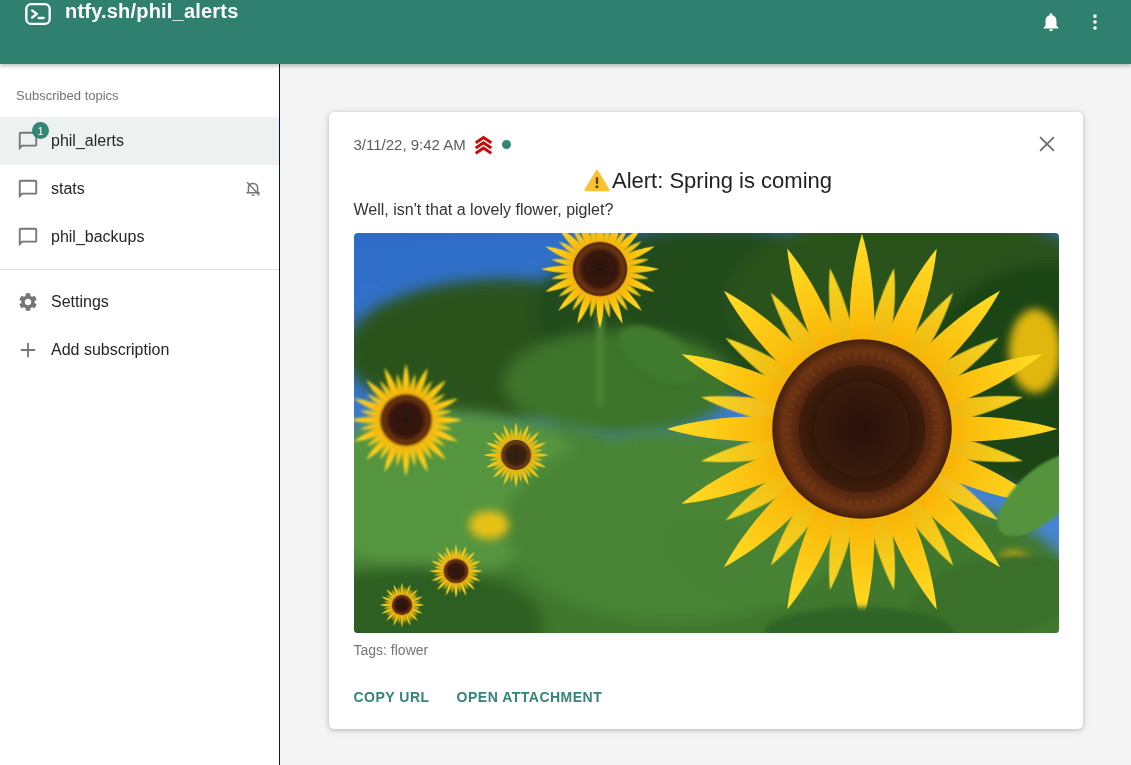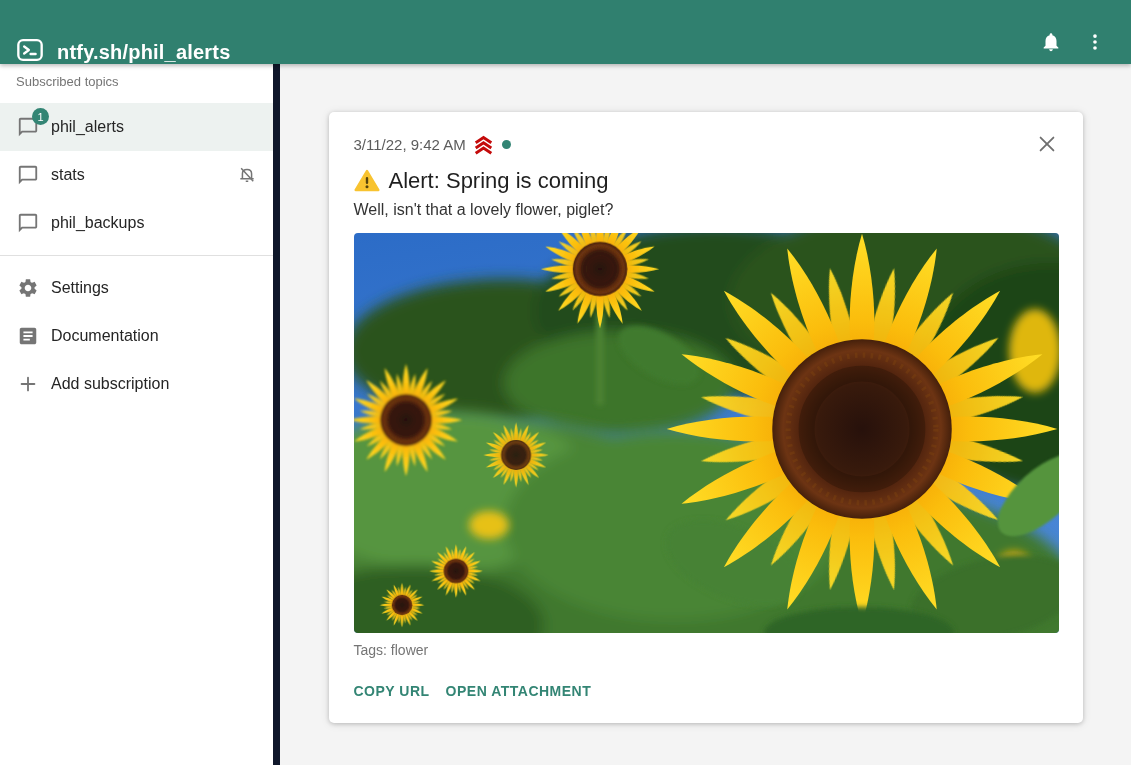--- a/index.html
+++ b/index.html
@@ -5,31 +5,31 @@
   :root{
     --primary:#338574; --topbar-bg:#30806f; --main-bg:#f4f4f4;
     --selected-row:#edf2f0; --priority-red:#c40a0a; --badge-bg:#338574;
   }
   *{box-sizing:border-box; margin:0; padding:0;}
   html,body{width:1131px;height:765px;overflow:hidden;}
   body{font-family:"Liberation Sans", sans-serif; background:var(--main-bg); color:#212121;}
 
   
   .topbar{position:fixed;top:0;left:0;right:0;height:64px;background:var(--topbar-bg);
-    display:flex;align-items:flex-end;padding:0 14px 0 16px;z-index:30;
+    display:flex;align-items:flex-start;padding:0 14px 0 24px;z-index:30;
     box-shadow:0 2px 4px rgba(0,0,0,.25);}
   .topbar .logo{width:28px;height:28px;display:flex;align-items:center;justify-content:center;}
   .topbar .title{color:#fff;font-size:20px;font-weight:700;margin-left:13px;letter-spacing:.2px;}
   .topbar .spacer{flex:1;}
   .iconbtn{width:44px;height:44px;border:none;background:transparent;display:flex;
     align-items:center;justify-content:center;cursor:pointer;border-radius:50%;}
 
   
   .sidebar{position:fixed;top:64px;left:0;bottom:0;width:280px;background:#fff;
-    border-right:7px solid #0f172a;z-index:20;}
+    border-right:1px solid #0f172a;padding-top:14px;z-index:20;}
   .section-label{color:#757575;font-size:13px;font-weight:500;padding:10px 16px 14px 16px;}
   .row{height:48px;display:flex;align-items:center;padding:0 16px;cursor:pointer;}
   .row.selected{background:var(--selected-row);}
   .ricon{width:24px;height:24px;position:relative;margin-right:11px;flex:none;
     display:flex;align-items:center;justify-content:center;}
   .rlabel{font-size:16px;color:#252525;}
   .badge{position:absolute;top:-7px;right:-9px;min-width:17px;height:17px;border-radius:9px;
     background:var(--badge-bg);color:#fff;font-size:11px;font-weight:500;
     display:flex;align-items:center;justify-content:center;padding:0 3px;}
   .trail{margin-left:auto;display:flex;align-items:center;}
@@ -40,26 +40,26 @@
   .card{width:754px;margin:48px auto 0;background:#fff;border-radius:5px;
     box-shadow:0 1px 4px rgba(0,0,0,.18), 0 1px 10px rgba(0,0,0,.10);
     padding:16px 20px 22px 25px;}
   .card-head{display:flex;align-items:center;}
   .date{color:#5c5c5c;font-size:15px;}
   .prio{margin-left:7px;display:flex;align-items:center;}
   .dot{width:9px;height:9px;border-radius:50%;background:var(--primary);margin-left:8px;}
   .closebtn{margin-left:auto;width:32px;height:32px;border:none;background:transparent;
     cursor:pointer;display:flex;align-items:center;justify-content:center;border-radius:50%;}
   .card h2{margin-top:8px;font-size:22px;font-weight:400;color:#1f1f1f;
-    display:flex;align-items:center;gap:9px;}
+    display:flex;align-items:center;gap:2px;justify-content:center;}
   .body-text{margin-top:7px;font-size:16px;color:#333;}
   .attachment{margin-top:14px;width:705px;height:400px;border-radius:4px;overflow:hidden;
     cursor:pointer;line-height:0;}
   .tags{margin-top:9px;color:#757575;font-size:14px;}
-  .actions{margin-top:23px;display:flex;gap:16px;}
+  .actions{margin-top:29px;display:flex;gap:27px;}
   .action-btn{border:none;background:transparent;color:var(--primary);font-family:inherit;
     font-size:14px;font-weight:700;letter-spacing:.5px;cursor:pointer;padding:2px 0;
     text-transform:uppercase;}
 </style>
 </head>
 <body>
 
 <header class="topbar">
   <span class="logo">
     <svg width="28" height="28" viewBox="0 0 24 24">
@@ -128,28 +128,20 @@
 
   <div class="row">
     <span class="ricon">
       <svg width="22" height="22" viewBox="0 0 24 24">
           <path fill="#757575" d="M19.14 12.94c.04-.3.06-.61.06-.94s-.02-.64-.07-.94l2.03-1.58c.18-.14.23-.41.12-.61l-1.92-3.32c-.12-.22-.37-.29-.59-.22l-2.39.96c-.5-.38-1.03-.7-1.62-.94l-.36-2.54c-.04-.24-.24-.41-.48-.41h-3.84c-.24 0-.43.17-.47.41l-.36 2.54c-.59.24-1.13.57-1.62.94l-2.39-.96c-.22-.08-.47 0-.59.22L2.74 8.87c-.12.21-.08.47.12.61l2.03 1.58c-.05.3-.09.63-.09.94s.02.64.07.94l-2.03 1.58c-.18.14-.23.41-.12.61l1.92 3.32c.12.22.37.29.59.22l2.39-.96c.5.38 1.03.7 1.62.94l.36 2.54c.05.24.24.41.48.41h3.84c.24 0 .44-.17.47-.41l.36-2.54c.59-.24 1.13-.56 1.62-.94l2.39.96c.22.08.47 0 .59-.22l1.92-3.32c.12-.22.07-.47-.12-.61l-2.01-1.58zM12 15.6c-1.98 0-3.6-1.62-3.6-3.6s1.62-3.6 3.6-3.6 3.6 1.62 3.6 3.6-1.62 3.6-3.6 3.6z"></path>
         </svg>
     </span>
     <span class="rlabel">Settings</span>
   </div>
 
-  <div class="row">
-    <span class="ricon">
-      <svg width="22" height="22" viewBox="0 0 24 24">
-          <path fill="#757575" d="M19 3H5c-1.1 0-2 .9-2 2v14c0 1.1.9 2 2 2h14c1.1 0 2-.9 2-2V5c0-1.1-.9-2-2-2zm-5 14H7v-2h7v2zm3-4H7v-2h10v2zm0-4H7V7h10v2z"></path>
-        </svg>
-    </span>
-    <span class="rlabel">Documentation</span>
-  </div>
 
   <div class="row">
     <span class="ricon">
       <svg width="22" height="22" viewBox="0 0 24 24" stroke="#757575" stroke-width="2" stroke-linecap="round">
           <line x1="12" y1="5" x2="12" y2="19"></line>
           <line x1="5" y1="12" x2="19" y2="12"></line>
         </svg>
     </span>
     <span class="rlabel">Add subscription</span>
   </div>

